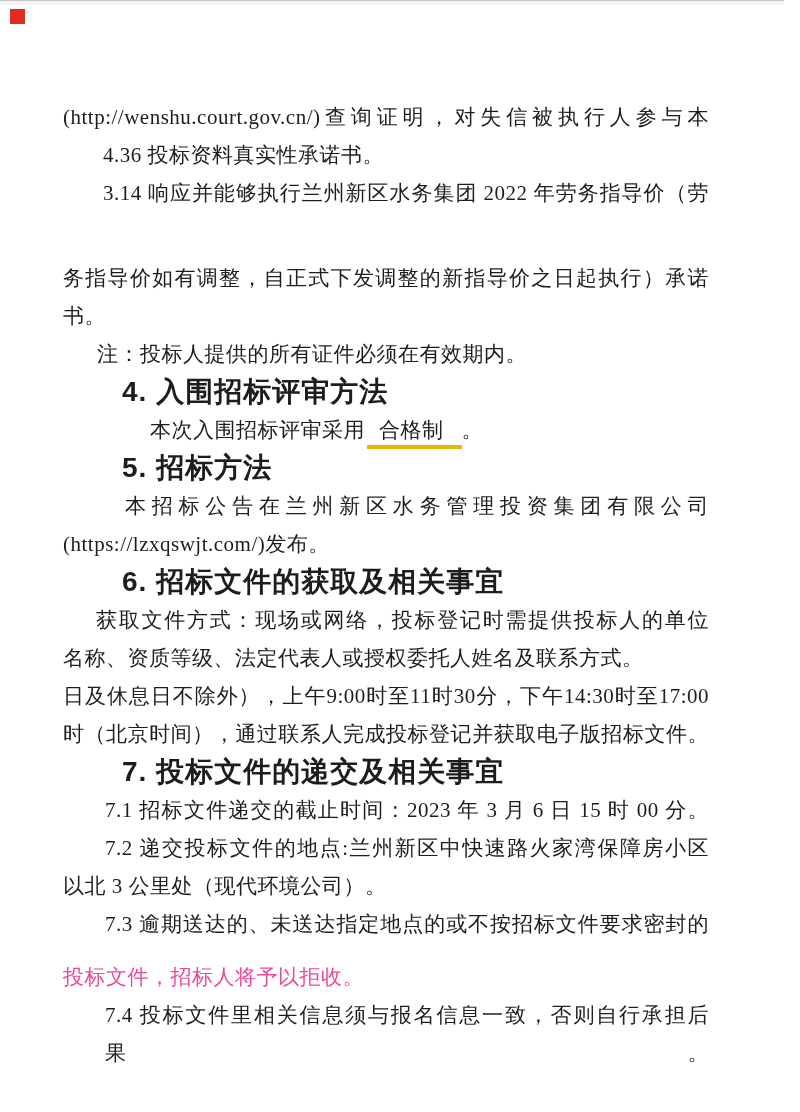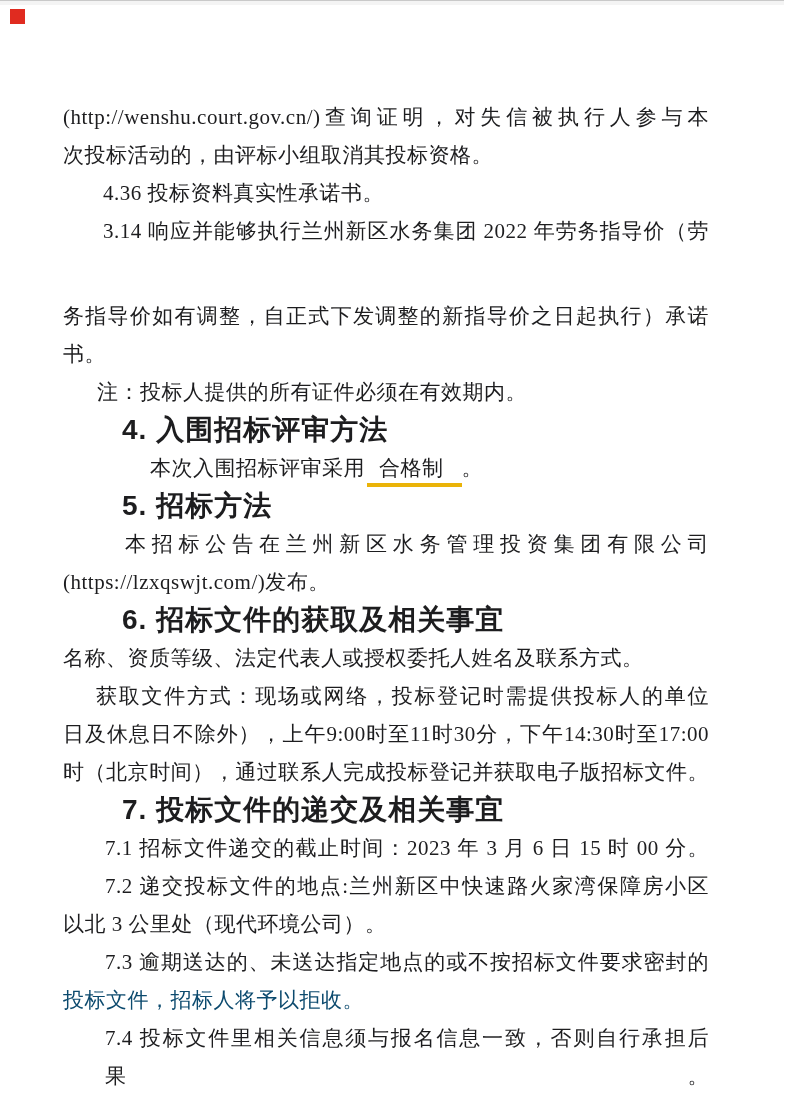--- a/index.html
+++ b/index.html
@@ -69,37 +69,36 @@
   }
 </style>
 </head>
 <body>
 
 <div class="page" style="background: rgb(255, 255, 255);">
   <div class="top-edge" style="background: rgb(244, 244, 244);"></div>
   <div class="red-marker" style="background: rgb(224, 43, 32);"></div>
   <div class="text-block">
       <div class="line stretch" style="padding-left: 0px; color: rgb(29, 29, 31);">(http://wenshu.court.gov.cn/)查询证明，对失信被执行人参与本</div>
-      <div class="line" style="padding-left: 0px; color: rgb(29, 29, 31);">次投标活动的，由评标小组取消其投标资格。</div>
       <div class="line" style="padding-left: 40px; color: rgb(29, 29, 31);">4.36 投标资料真实性承诺书。</div>
       <div class="line stretch" style="padding-left: 40px; color: rgb(29, 29, 31);">3.14 响应并能够执行兰州新区水务集团 2022 年劳务指导价（劳</div>
       <div class="line stretch" style="padding-left: 0px; color: rgb(29, 29, 31); margin-top: 47px;">务指导价如有调整，自正式下发调整的新指导价之日起执行）承诺</div>
       <div class="line" style="padding-left: 0px; color: rgb(29, 29, 31);">书。</div>
       <div class="line" style="padding-left: 34px; color: rgb(29, 29, 31);">注：投标人提供的所有证件必须在有效期内。</div>
       <div class="line heading" style="padding-left: 59px; color: rgb(29, 29, 31);">4. 入围招标评审方法</div>
       <div class="line" style="padding-left: 87px; color: rgb(29, 29, 31);"><span>本次入围招标评审采用</span><span class="blank">合格制</span><span>。</span></div>
       <div class="line heading" style="padding-left: 59px; color: rgb(29, 29, 31);">5. 招标方法</div>
       <div class="line stretch" style="padding-left: 62px; color: rgb(29, 29, 31);">本招标公告在兰州新区水务管理投资集团有限公司</div>
       <div class="line" style="padding-left: 0px; color: rgb(29, 29, 31);">(https://lzxqswjt.com/)发布。</div>
       <div class="line heading" style="padding-left: 59px; color: rgb(29, 29, 31);">6. 招标文件的获取及相关事宜</div>
+      <div class="line stretch" style="padding-left: 33px; color: rgb(29, 29, 31);">获取文件方式：现场或网络，投标登记时需提供投标人的单位</div>
       <div class="line" style="padding-left: 0px; color: rgb(29, 29, 31);">名称、资质等级、法定代表人或授权委托人姓名及联系方式。</div>
-      <div class="line stretch" style="padding-left: 33px; color: rgb(29, 29, 31);">获取文件方式：现场或网络，投标登记时需提供投标人的单位</div>
       <div class="line stretch" style="padding-left: 0px; color: rgb(29, 29, 31);">日及休息日不除外），上午9:00时至11时30分，下午14:30时至17:00</div>
       <div class="line stretch" style="padding-left: 0px; color: rgb(29, 29, 31);">时（北京时间），通过联系人完成投标登记并获取电子版招标文件。</div>
       <div class="line heading" style="padding-left: 59px; color: rgb(29, 29, 31);">7. 投标文件的递交及相关事宜</div>
       <div class="line stretch" style="padding-left: 42px; color: rgb(29, 29, 31);">7.1 招标文件递交的截止时间：2023 年 3 月 6 日 15 时 00 分。</div>
       <div class="line stretch" style="padding-left: 42px; color: rgb(29, 29, 31);">7.2 递交投标文件的地点:兰州新区中快速路火家湾保障房小区</div>
       <div class="line" style="padding-left: 0px; color: rgb(29, 29, 31);">以北 3 公里处（现代环境公司）。</div>
       <div class="line stretch" style="padding-left: 42px; color: rgb(29, 29, 31);">7.3 逾期送达的、未送达指定地点的或不按招标文件要求密封的</div>
-      <div class="line" style="padding-left: 0px; color: #0c4a6e;">投标文件，招标人将予以拒收。</div>
+      <div class="line" style="padding-left: 0px; color: #ec4899; margin-top: 15px;">投标文件，招标人将予以拒收。</div>
       <div class="line stretch" style="padding-left: 42px; color: rgb(29, 29, 31);">7.4 投标文件里相关信息须与报名信息一致，否则自行承担后果。</div>
     </div>
 </div>
 
 </body></html>

